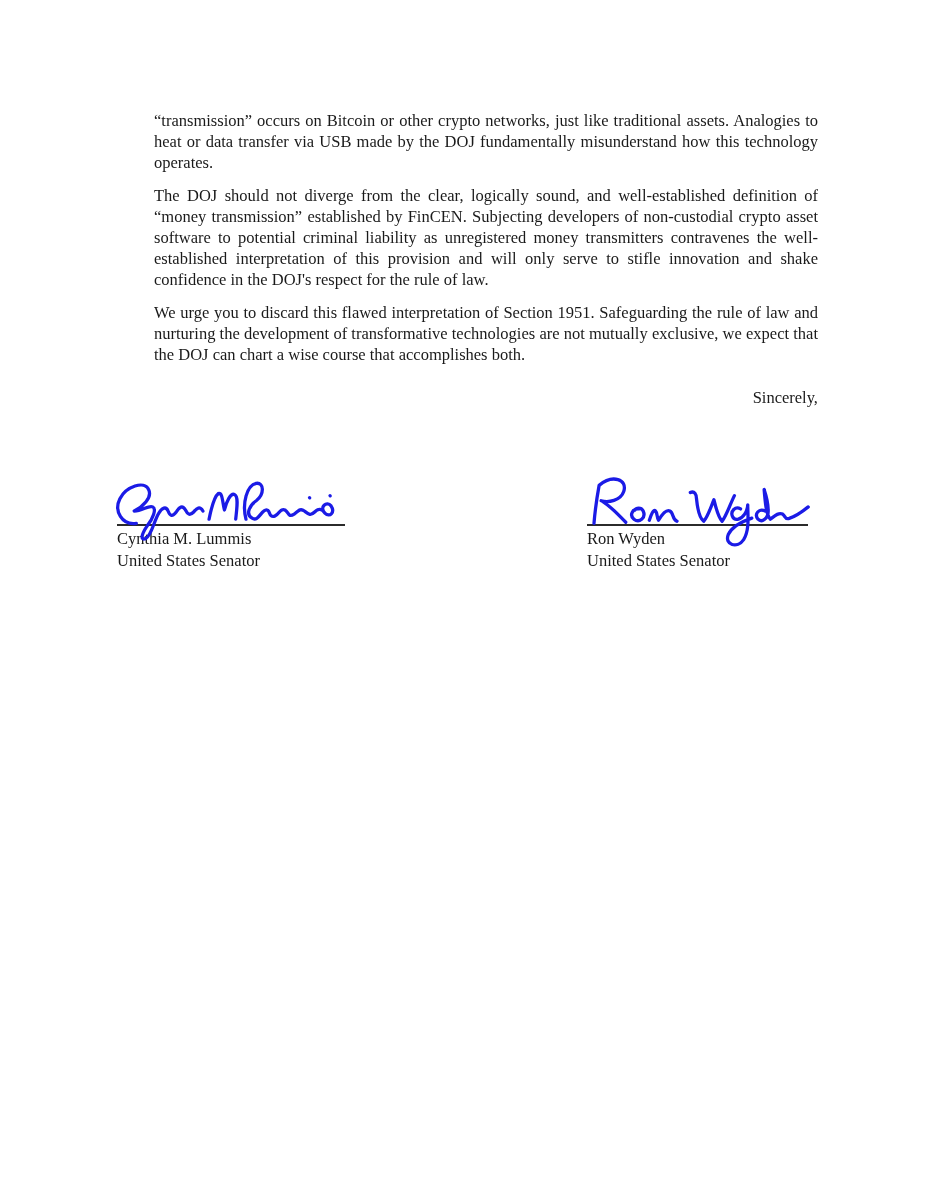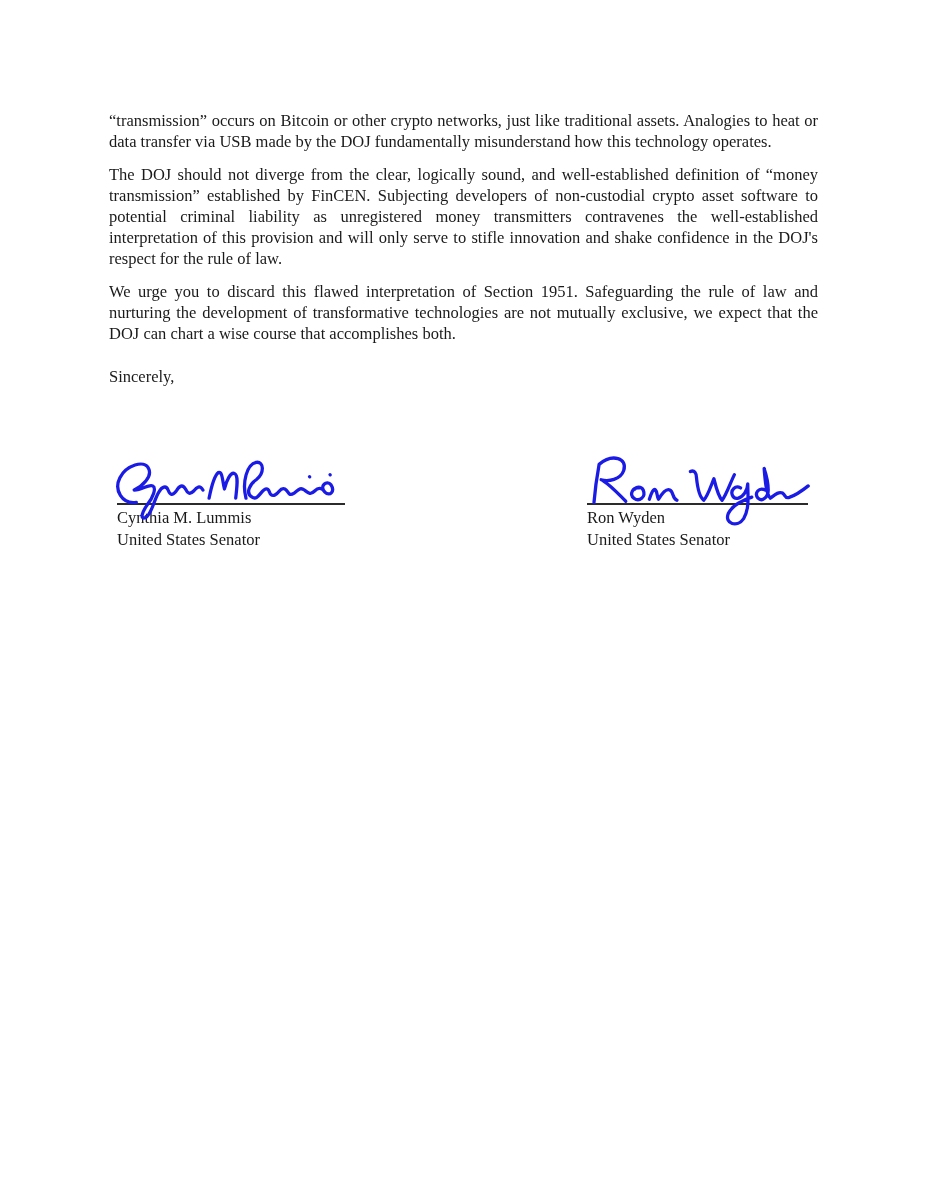--- a/index.html
+++ b/index.html
@@ -20,25 +20,26 @@
     overflow: hidden;
   }
   .content {
     padding: 110px 109px 0 109px;
   }
   .para {
     font-size: 16.5px;
     line-height: 21px;
     text-align: justify;
     margin-bottom: 12px;
+    margin-left: 45px;
   }
   .closing {
     font-size: 16.5px;
     line-height: 21px;
-    text-align: left;
+    text-align: right;
     margin-top: 22px;
   }
   .sig-row {
     display: flex;
     justify-content: space-between;
     margin-top: 66px;
   }
   .sig-block {
     position: relative;
     padding-top: 50px;

